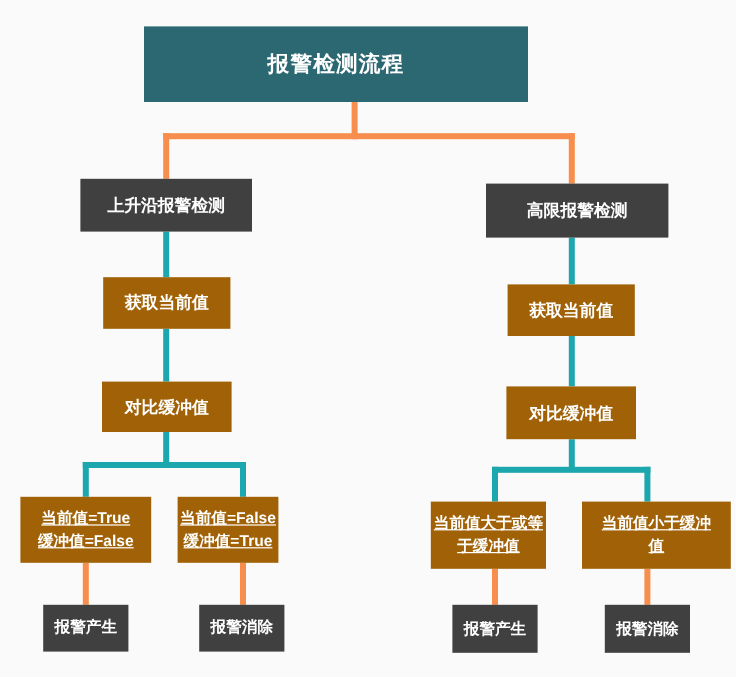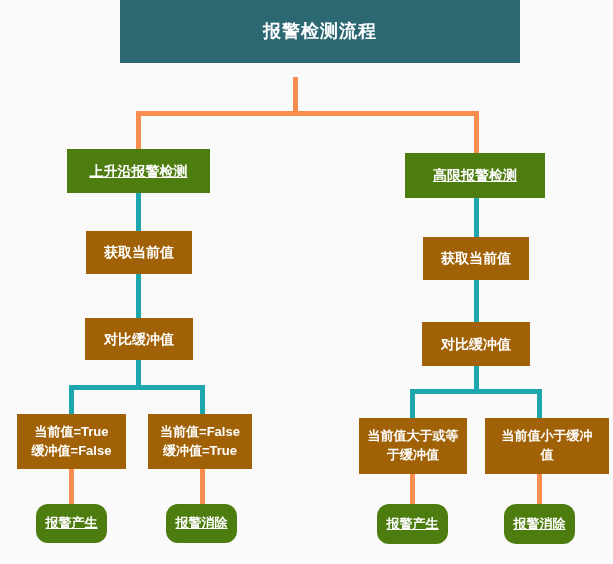--- a/index.html
+++ b/index.html
@@ -17,24 +17,24 @@
     align-items: center;
     justify-content: center;
     text-align: center;
     color: #ffffff;
     font-weight: bold;
     white-space: pre-line;
     line-height: 1.45;
     box-sizing: border-box;
   }
   .node.dark   { background: #2b6872; font-size: 18px; letter-spacing: 1px; }
-  .node.orange { background: #4d7c0f; font-size: 14px; text-decoration: underline; }
+  .node.orange { background: #404040; font-size: 14px; }
   .node.teal   { background: #a16207; font-size: 14px; }
-  .node.cond   { font-size: 13px; }
-  .node.result { font-size: 13px; border-radius: 12px; }
+  .node.cond   { font-size: 13px; text-decoration: underline; }
+  .node.result { font-size: 13px; }
   .conn { position: absolute; }
   .conn.orange { background: #f78e4d; }
   .conn.teal   { background: #1ba7ad; }
 </style>
 </head>
 <body>
 
 <div id="canvas">
 
   <div class="conn orange" style="left:293px;top:77px;width:5px;height:39px"></div>
@@ -53,35 +53,35 @@
 
   <div class="conn teal" style="left:474px;top:198px;width:5px;height:39px"></div>
   <div class="conn teal" style="left:474px;top:280px;width:5px;height:42px"></div>
   <div class="conn teal" style="left:474px;top:366px;width:5px;height:25px"></div>
   <div class="conn teal" style="left:410px;top:389px;width:132px;height:5px"></div>
   <div class="conn teal" style="left:410px;top:389px;width:5px;height:29px"></div>
   <div class="conn teal" style="left:537px;top:389px;width:5px;height:29px"></div>
   <div class="conn orange" style="left:410px;top:474px;width:5px;height:30px"></div>
   <div class="conn orange" style="left:537px;top:474px;width:5px;height:30px"></div>
 
-  <div class="node dark" style="left:120px;top:0;width:400px;height:63px">报警检测流程</div>
+  <div class="node dark" style="left:120px;top:22px;width:320px;height:63px">报警检测流程</div>
 
   <div class="node orange" style="left:67px;top:149px;width:143px;height:44px">上升沿报警检测</div>
   <div class="node teal" style="left:86px;top:231px;width:106px;height:43px">获取当前值</div>
   <div class="node teal" style="left:85px;top:318px;width:108px;height:42px">对比缓冲值</div>
   <div class="node teal cond" style="left:17px;top:414px;width:109px;height:55px">当前值=True
 缓冲值=False</div>
-  <div class="node teal cond" style="left:148px;top:414px;width:104px;height:55px">当前值=False
+  <div class="node teal cond" style="left:148px;top:414px;width:84px;height:55px">当前值=False
 缓冲值=True</div>
   <div class="node orange result" style="left:36px;top:504px;width:71px;height:39px">报警产生</div>
   <div class="node orange result" style="left:166px;top:504px;width:71px;height:39px">报警消除</div>
 
-  <div class="node orange" style="left:405px;top:153px;width:140px;height:45px">高限报警检测</div>
+  <div class="node orange" style="left:405px;top:153px;width:152px;height:45px">高限报警检测</div>
   <div class="node teal" style="left:423px;top:237px;width:106px;height:43px">获取当前值</div>
   <div class="node teal" style="left:422px;top:322px;width:108px;height:44px">对比缓冲值</div>
-  <div class="node teal cond" style="left:359px;top:418px;width:108px;height:56px">当前值大于或等
+  <div class="node teal cond" style="left:359px;top:418px;width:96px;height:56px">当前值大于或等
 于缓冲值</div>
   <div class="node teal cond" style="left:485px;top:418px;width:124px;height:56px">当前值小于缓冲
 值</div>
   <div class="node orange result" style="left:377px;top:504px;width:71px;height:40px">报警产生</div>
   <div class="node orange result" style="left:504px;top:504px;width:71px;height:40px">报警消除</div>
 
 </div>
 
 </body></html>

